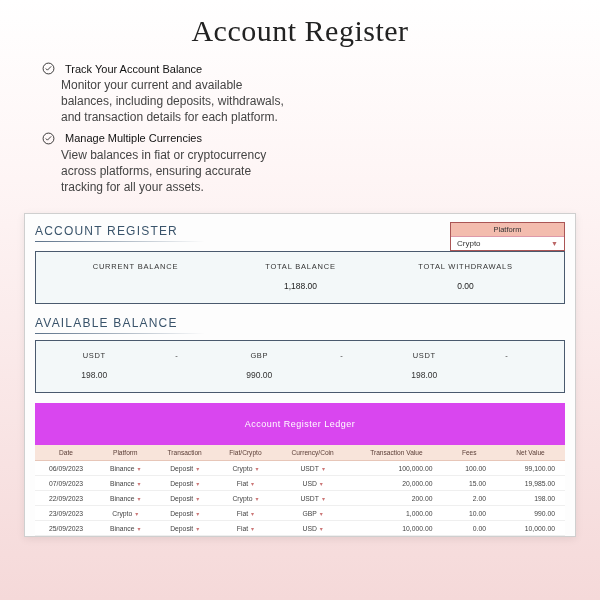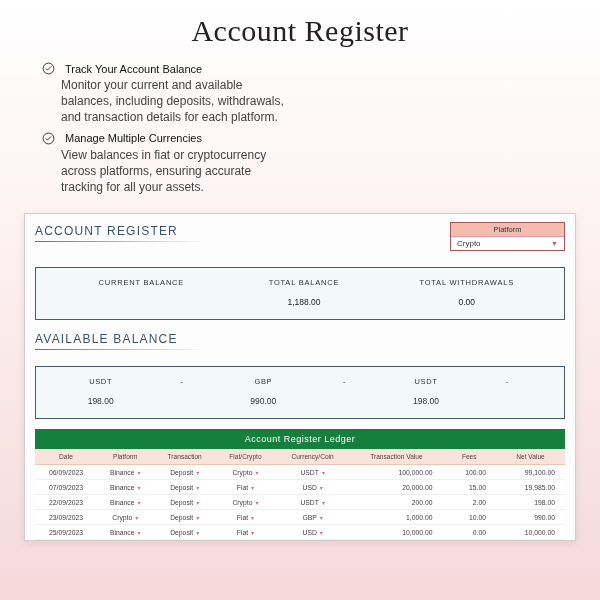--- a/index.html
+++ b/index.html
@@ -57,35 +57,35 @@
   .platform-val {
     display:flex; justify-content:space-between; align-items:center;
     padding:2px 6px; font-size:8px;
   }
   .chev { color:#b66; font-size:7px; }
 
   .panel {
     border:1px solid #4a5a6e;
     background:#f3f8f9;
     display:flex;
-    padding:10px 16px 12px 24px;
-    margin: 16px 0 10px 0;
+    padding:10px 16px 12px 17px;
+    margin: 0 0 10px 0;
   }
   .kpi { flex:1; text-align:center; }
   .kpi-label { font-size:7.5px; letter-spacing:0.8px; color:#333; margin-bottom:10px; }
   .kpi-val { font-size:8.5px; color:#222; }
 
   .avail-grid .col { flex:1; text-align:center; }
   .avail-panel { flex-direction:column; }
   .av-h { font-size:7.5px; letter-spacing:0.6px; margin-bottom:10px; }
   .av-v { font-size:8.5px; }
 
   .ledger-head {
-    background:#15803d; color:#fff; text-align:center;
-    font-size:9px; letter-spacing:0.5px; padding:5px 0;
+    background:#d946ef; color:#fff; text-align:center;
+    font-size:9px; letter-spacing:0.5px; padding:16px 0;
     margin-top:4px;
   }
   table.ledger { width:100%; border-collapse:collapse; font-size:6.8px; }
   table.ledger th {
     background:#f8e4da; color:#5a3d36; font-weight:500;
     padding:4px 2px; border-bottom:1px solid #e7c6b8;
     font-size:6.6px;
   }
   table.ledger td {
     padding:3.5px 2px; text-align:center; border-bottom:1px solid #efefef;

